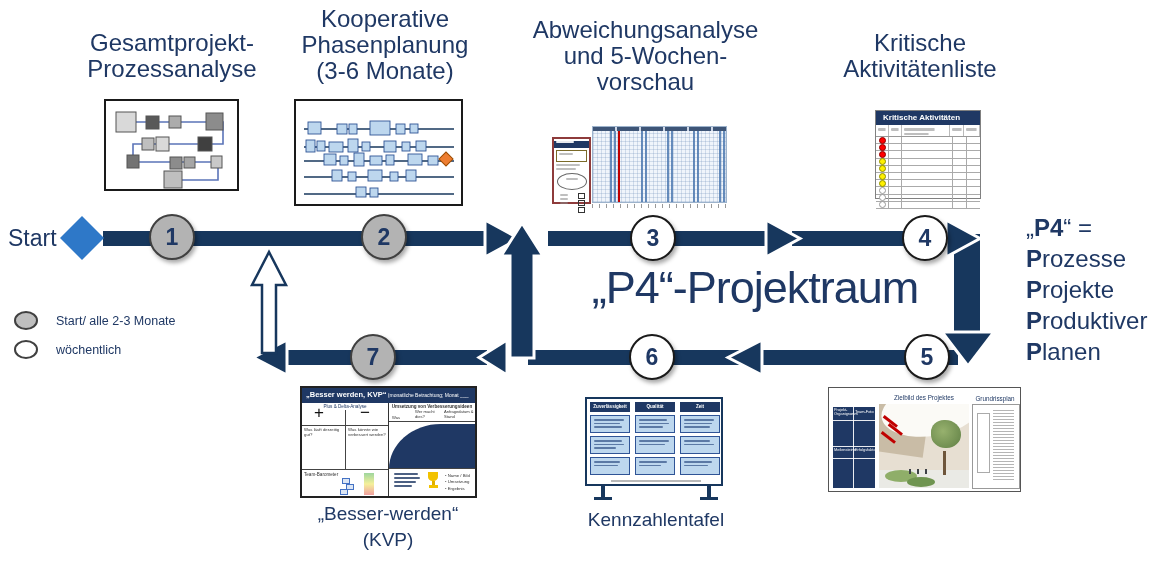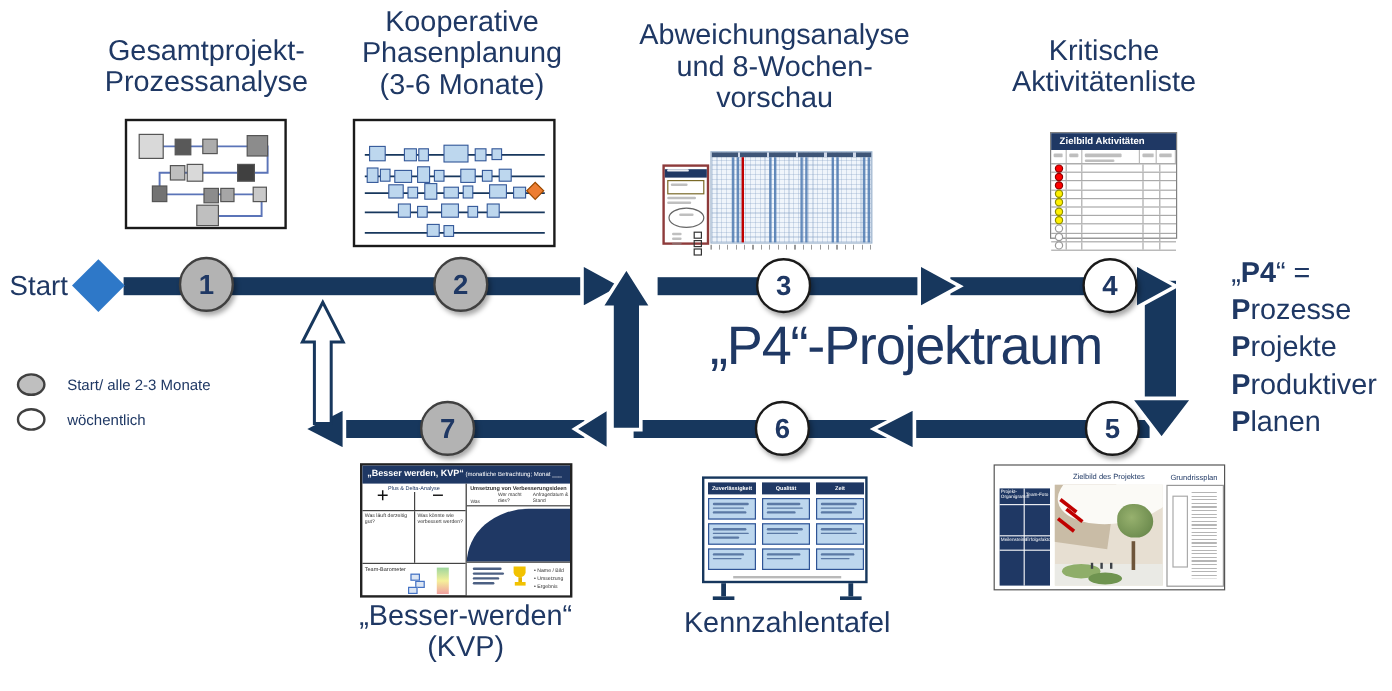--- a/index.html
+++ b/index.html
@@ -4,21 +4,21 @@
 <style>
   html,body{margin:0;padding:0;background:#fff;}
   #canvas{position:relative;width:1160px;height:576px;background:#fff;overflow:hidden;
           font-family:"Liberation Sans",sans-serif;color:#1F3864;}
   .abs{position:absolute;}
   svg{display:block;}
 
   
   .caption{position:absolute;color:#1F3864;font-size:24px;line-height:26px;
            text-align:center;white-space:pre-line;}
-  .caption.small{font-size:24px;}
+  .caption.small{font-size:19px;}
 
   
   .step{position:absolute;width:46px;height:46px;border-radius:50%;box-sizing:border-box;
         display:flex;align-items:center;justify-content:center;font-weight:bold;font-size:23px;
         color:#1F3864;box-shadow:2px 3px 4px rgba(0,0,0,.35);}
   .step.gray{background:#B3B3B3;border:2px solid #404040;}
   .step.white{background:#fff;border:2px solid #1a1a1a;}
 
   
   #center-label{position:absolute;left:540px;top:262px;width:430px;text-align:center;
@@ -176,21 +176,21 @@
     <polygon points="262,353 262,285 252,285 269,252 286,285 276,285 276,353" fill="#ffffff" stroke="#17375D" stroke-width="2.5"></polygon>
     <polygon points="82,216 104,238 82,260 60,238" fill="#2E78C8"></polygon>
   </svg>
 
   <div class="caption" style="left:62px;top:30px;width:220px;">Gesamtprojekt-
 Prozessanalyse</div>
   <div class="caption" style="left:275px;top:6px;width:220px;">Kooperative
 Phasenplanung
 (3-6 Monate)</div>
   <div class="caption" style="left:523px;top:17px;width:245px;">Abweichungsanalyse
-und 8-Wochen-
+und 5-Wochen-
 vorschau</div>
   <div class="caption" style="left:810px;top:30px;width:220px;">Kritische
 Aktivitätenliste</div>
 
   <div class="caption small" style="left:288px;top:501px;width:200px;">„Besser-werden“
 (KVP)</div>
   <div class="caption small" style="left:556px;top:507px;width:200px;">Kennzahlentafel</div>
 
   <div id="start-label">Start</div>
 
@@ -315,21 +315,21 @@
       <div class="vstripe" style="left:78px;"></div>
     <div class="vstripe" style="left:100px;"></div>
       <div class="vstripe" style="left:104px;"></div>
     <div class="vstripe" style="left:126px;"></div>
       <div class="vstripe" style="left:130px;"></div>
     <div id="t3-red"></div>
   </div>
   <div class="abs" id="t3-axis"></div>
 
   <div class="thumb" id="t4">
-    <div class="hdr">Zielbild Aktivitäten</div>
+    <div class="hdr">Kritische Aktivitäten</div>
     <div class="sub">
       <div style="width:12px;">
           <div class="mline g" style="width:7px;height:1.5px;"></div>
         </div>
       <div style="width:12px;">
           <div class="mline g" style="width:7px;height:1.5px;"></div>
         </div>
       <div style="width:50px;">
           <div class="mline g" style="width:30px;height:1.5px;"></div>
           <div class="mline g" style="width:24px;height:1.5px;"></div>

